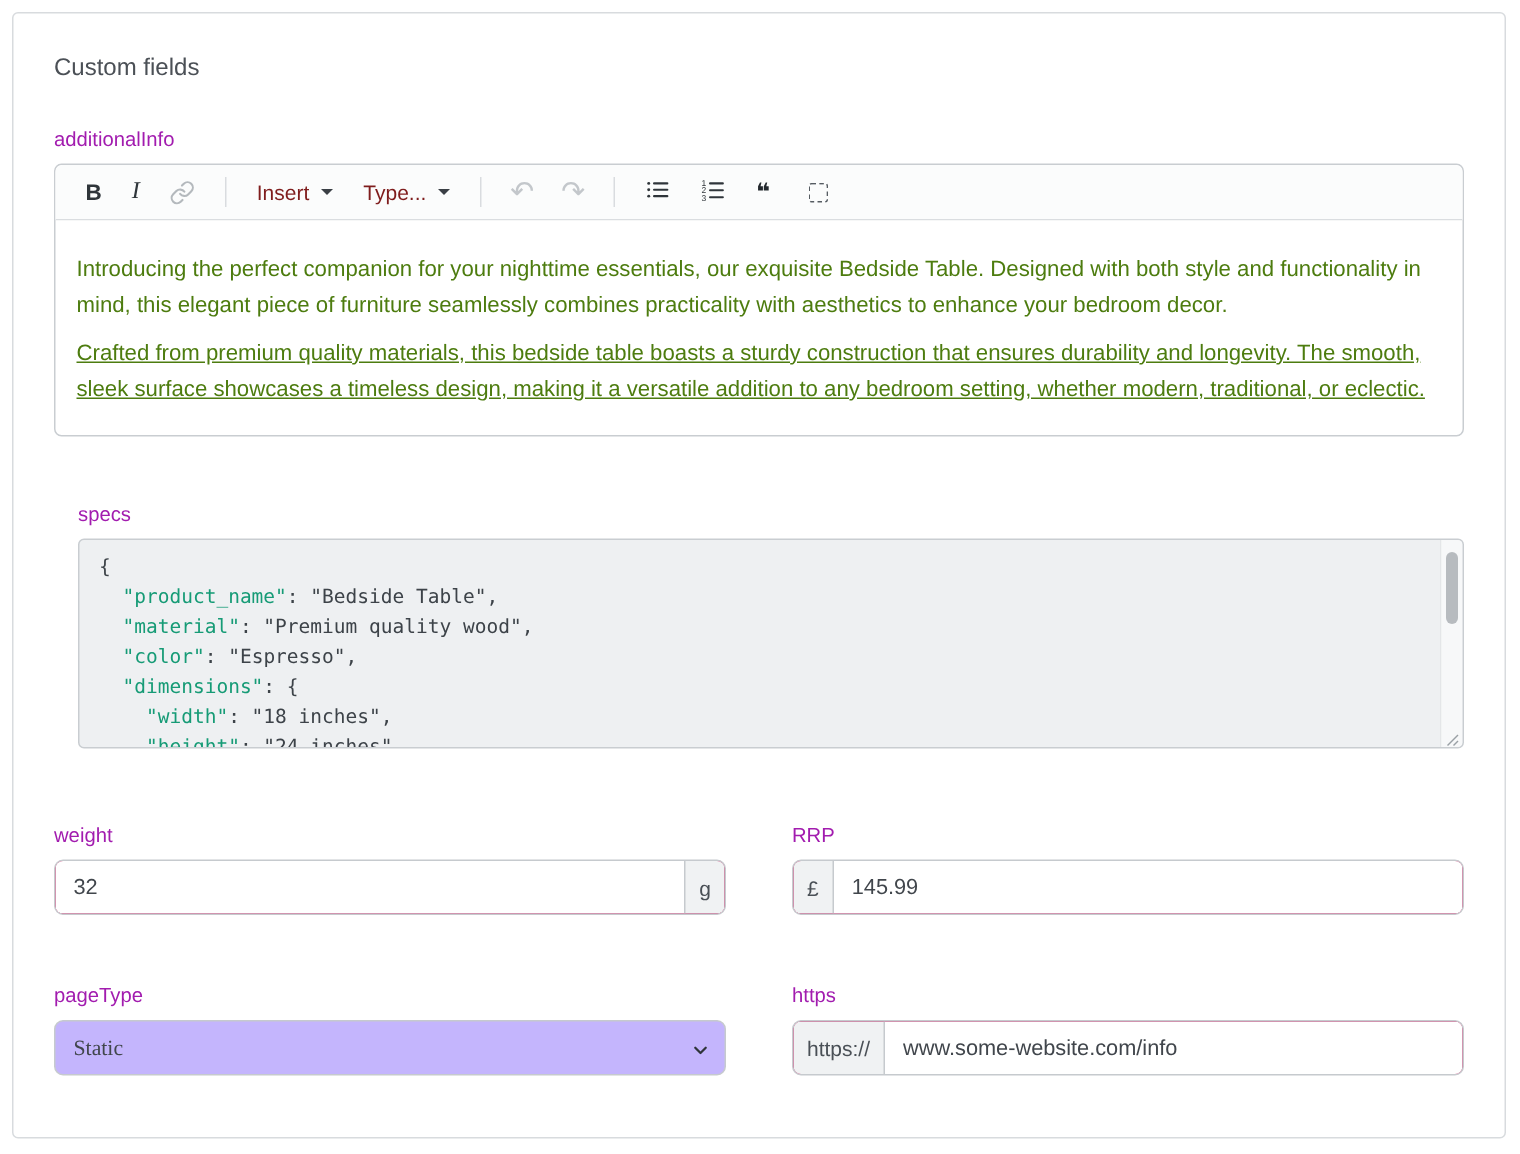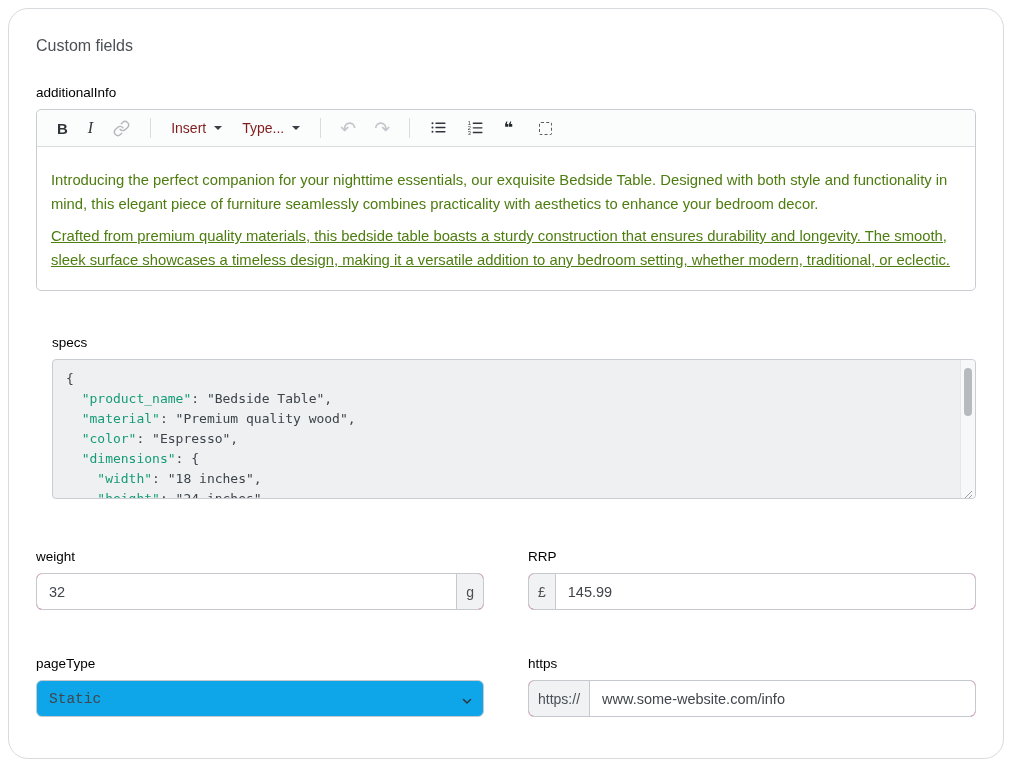--- a/index.html
+++ b/index.html
@@ -10,33 +10,33 @@
     font-family: "Liberation Sans", sans-serif;
     position: relative;
     overflow: hidden;
   }
   .card {
     position: absolute;
     left: 8px; top: 8px;
     width: 996px; height: 751px;
     background: #fff;
     border: 1px solid #d8dbde;
-    border-radius: 20px;
+    border-radius: 4px;
     padding: 28px 27px;
   }
   .section-title {
     font-size: 16px;
     font-weight: 500;
     color: #4b5056;
     margin: 0 0 30px 0;
   }
   .field-label {
     display: block;
     font-size: 13.5px;
-    color: #000000;
+    color: #a21caf;
     margin-bottom: 9px;
   }
 
   
   .editor {
     border: 1px solid #c9cdd1;
     border-radius: 5px;
     background: #fff;
   }
   .toolbar {
@@ -170,23 +170,23 @@
   .addon-prefix { border-right: 1px solid #c6cace; }
 
   .select-wrap { position: relative; }
   select {
     appearance: none;
     -webkit-appearance: none;
     width: 100%;
     height: 37px;
     border: 1px solid #c6cace;
     border-radius: 6px;
-    background: #0ea5e9;
+    background: #c4b5fd;
     padding: 0 30px 0 12px;
-    font-family: Liberation Mono, monospace;
+    font-family: Liberation Serif, serif;
     font-size: 14.5px;
     color: #41464c;
     cursor: pointer;
   }
   .select-chevron {
     position: absolute;
     right: 11px; top: 50%;
     margin-top: -6px;
     pointer-events: none;
   }

